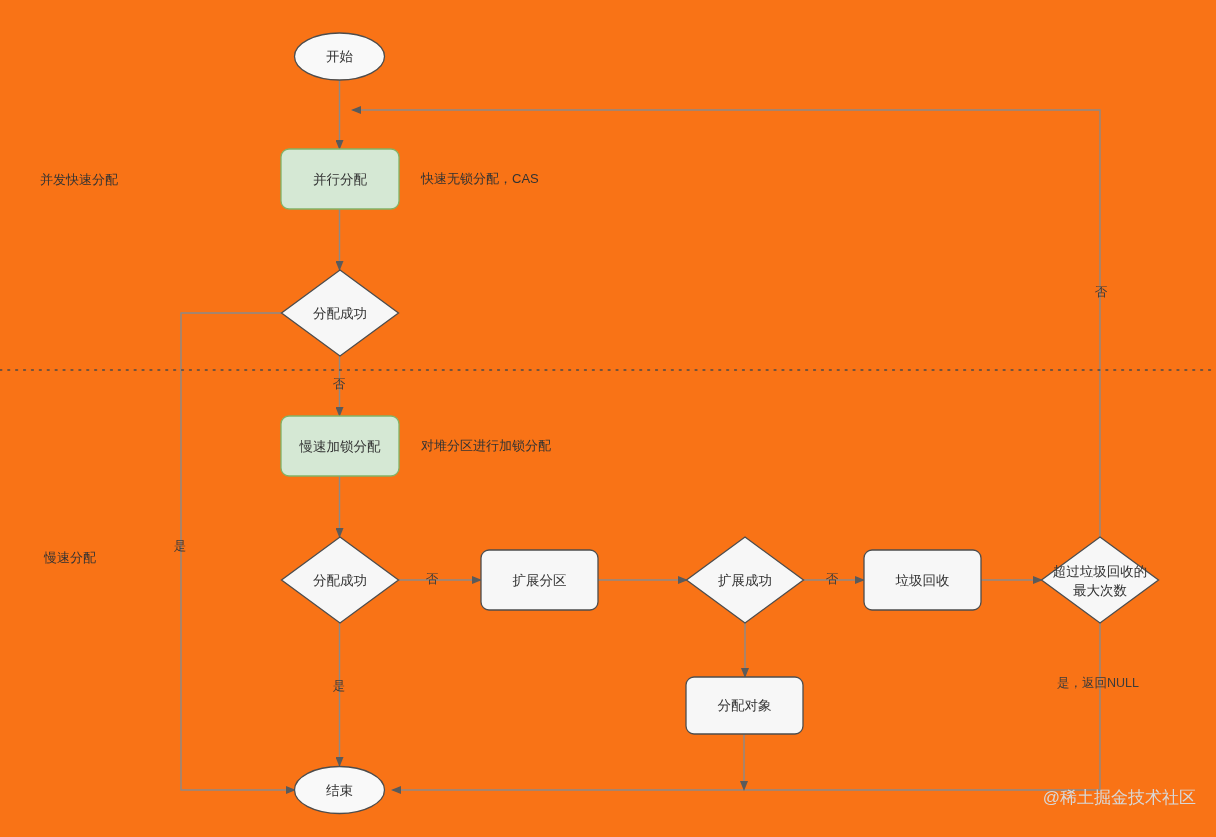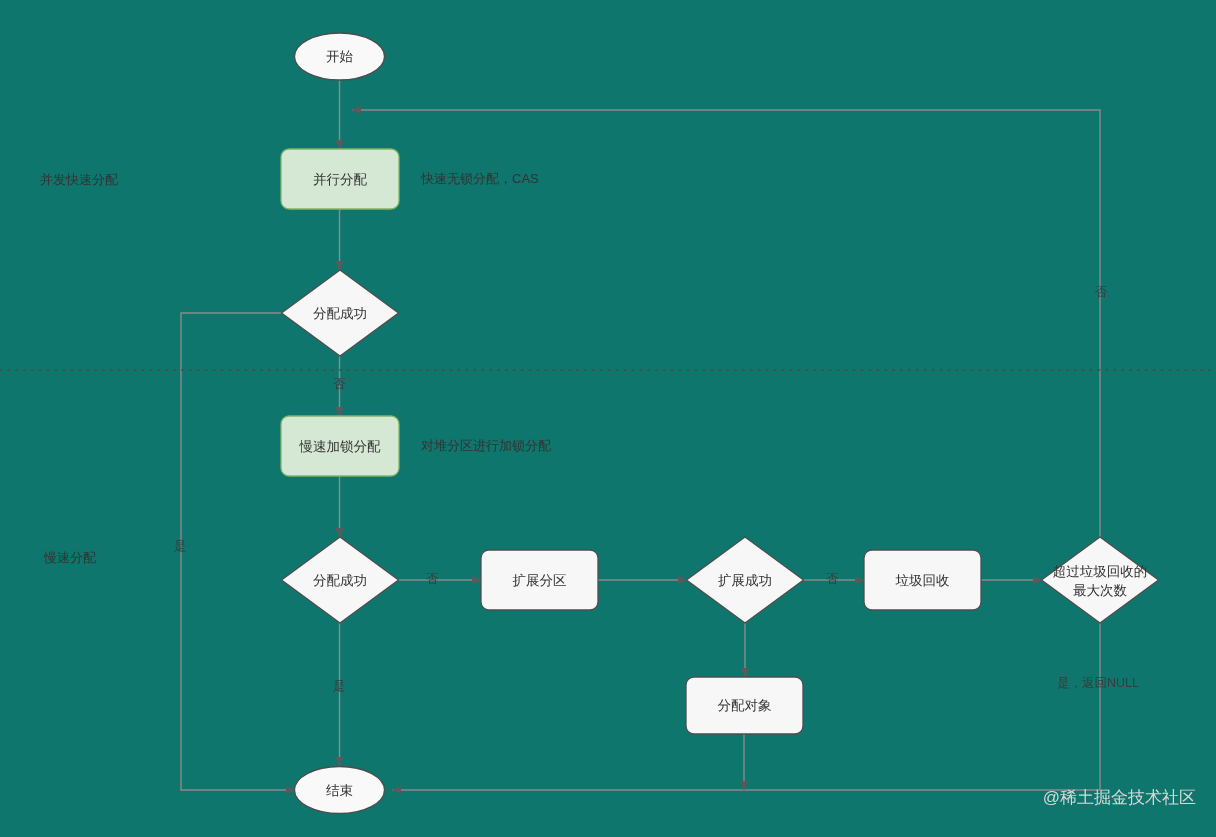--- a/index.html
+++ b/index.html
@@ -7,21 +7,21 @@
     padding: 0;
     background: #ffffff;
   }
   body {
     font-family: "Liberation Sans", "DejaVu Sans", sans-serif;
   }
   #canvas {
     position: relative;
     width: 1216px;
     height: 837px;
-    background: #0f766e;
+    background: #f97316;
     overflow: hidden;
   }
   #flow-svg {
     position: absolute;
     left: 0;
     top: 0;
     width: 1216px;
     height: 837px;
   }
   .node-text {

